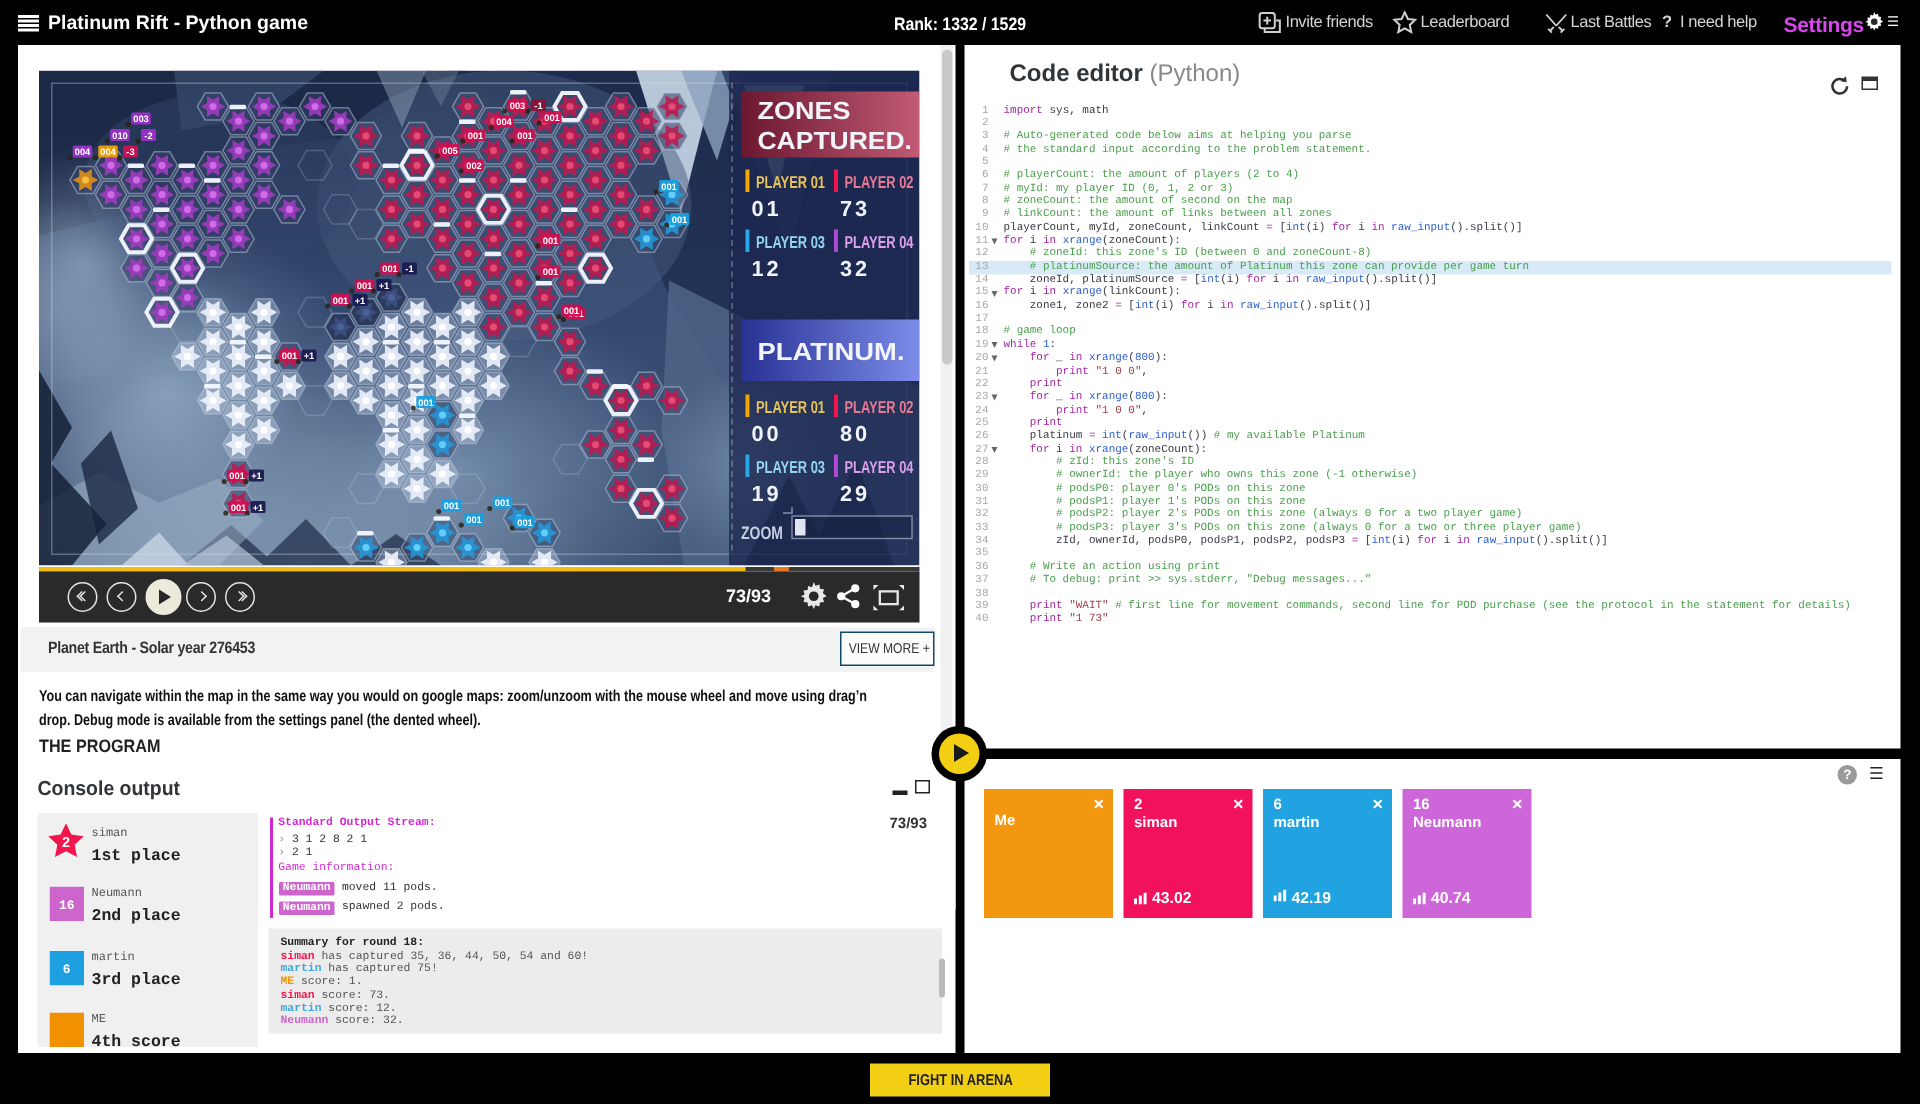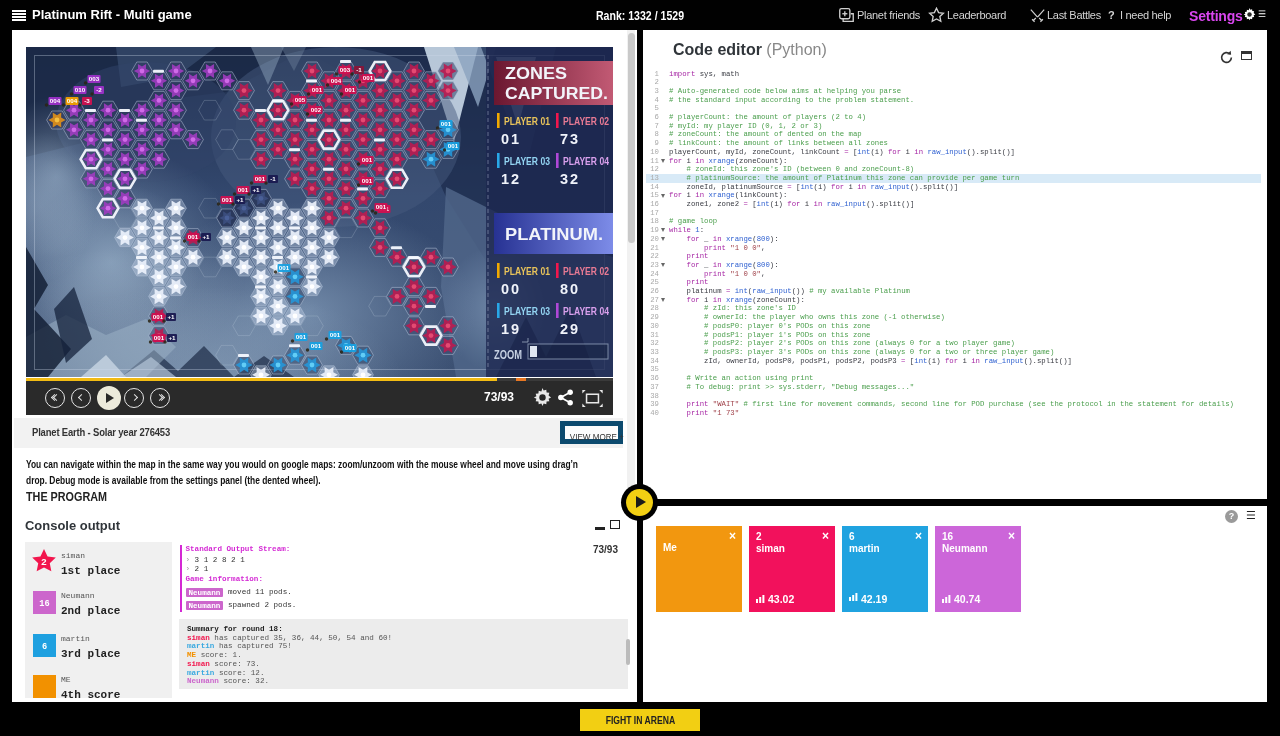--- a/index.html
+++ b/index.html
@@ -24,33 +24,33 @@
 .pcard .sc{position:absolute;left:7px;bottom:7px;font-size:10.5px;font-weight:bold}
 </style></head>
 <body>
 <div id="topbar">
   <div class="burger">
       <div></div>
       <div></div>
       <div></div>
       <div></div>
     </div>
-  <div class="title">Platinum Rift - Multi game</div>
+  <div class="title">Platinum Rift - Python game</div>
   <div class="rank">Rank: 1332 / 1529</div>
   <div class="menuitem" style="left:838px;top:7px"><svg width="17" height="16" viewBox="0 0 20 19">
         <g fill="none" stroke="#cfcfcf" stroke-width="1.6">
           <rect x="2" y="2" width="12" height="12" rx="2"></rect>
           <path d="M6 14v3h12V8h-3"></path>
         </g>
         <g stroke="#cfcfcf" stroke-width="1.6">
           <line x1="8" y1="5" x2="8" y2="11"></line>
           <line x1="5" y1="8" x2="11" y2="8"></line>
         </g>
       </svg></div>
-  <div class="menuitem" style="left:857px">Planet friends</div>
+  <div class="menuitem" style="left:857px">Invite friends</div>
   <div class="menuitem" style="left:928px;top:7px"><svg width="17" height="16" viewBox="0 0 20 19">
         <path fill="none" stroke="#cfcfcf" stroke-width="1.6" d="M10 1.5l2.5 5.2 5.7.7-4.2 4 1.1 5.6L10 14.2 4.9 17l1.1-5.6-4.2-4 5.7-.7z"></path>
       </svg></div>
   <div class="menuitem" style="left:947px">Leaderboard</div>
   <div class="menuitem" style="left:1029px;top:8px"><svg width="17" height="15" viewBox="0 0 20 18">
         <g stroke="#cfcfcf" stroke-width="1.5" fill="none">
           <path d="M2 2l8 9M18 2l-8 9M5 15l3-3M15 15l-3-3"></path>
           <path d="M3.5 13.5l3 3M16.5 13.5l-3 3"></path>
         </g>
       </svg></div>
@@ -1355,21 +1355,21 @@
             <polygon points="0,0 4,0 0,4"></polygon>
             <polygon points="24,0 24,4 20,0"></polygon>
             <polygon points="0,20 0,16 4,20"></polygon>
             <polygon points="24,20 20,20 24,16"></polygon>
           </g>
         </svg></div>
   </div>
 
   <div class="abs" style="left:2px;top:387.5px;width:609px;height:30px;background:#f2f2f2">
     <div class="abs" style="left:18px;top:8.5px;font-size:11px;font-weight:bold;color:#333;transform:scaleX(0.86);transform-origin:0 0;white-space:nowrap;letter-spacing:-0.2px">Planet Earth - Solar year 276453</div>
-    <div class="abs" style="left:546px;top:3px;width:63px;height:23px;border:5px solid #0c4a6e;background:#fcfcfc;text-align:center;font-size:9.5px;color:#333;line-height:22px;white-space:nowrap"><span style="display:inline-block;transform:scaleX(0.85)">VIEW MORE +</span></div>
+    <div class="abs" style="left:546px;top:3px;width:63px;height:23px;border:1px solid #0c4a6e;background:#fcfcfc;text-align:center;font-size:9.5px;color:#333;line-height:22px;white-space:nowrap"><span style="display:inline-block;transform:scaleX(0.85)">VIEW MORE +</span></div>
   </div>
   <div class="abs" style="left:14px;top:427px;width:760px;font-size:10.5px;font-weight:bold;color:#111;line-height:15.5px;white-space:nowrap;transform:scaleX(0.8);transform-origin:0 0">You can navigate within the map in the same way you would on google maps: zoom/unzoom with the mouse wheel and move using drag’n<br>drop. Debug mode is available from the settings panel (the dented wheel).</div>
   <div class="abs" style="left:14px;top:460px;font-size:12px;font-weight:bold;color:#222;transform:scaleX(0.9);transform-origin:0 0">THE PROGRAM</div>
 
   <div class="abs" style="left:615px;top:0;width:8px;height:469px;background:#f1f1f1">
     <div class="abs" style="left:0.5px;top:3px;width:7px;height:210px;background:#c9c9c9;border-radius:4px"></div>
   </div>
 </div>
 
 <div class="panel" style="left:643px;top:30px;width:624px;height:469px">
@@ -1426,21 +1426,21 @@
     <div class="abs" style="left:18px;top:207.0px;width:0;height:0;border-left:2.6px solid transparent;border-right:2.6px solid transparent;border-top:4px solid #666"></div>
     <div class="abs" style="left:18px;top:233.1px;width:0;height:0;border-left:2.6px solid transparent;border-right:2.6px solid transparent;border-top:4px solid #666"></div>
     <div class="abs" style="left:18px;top:267.9px;width:0;height:0;border-left:2.6px solid transparent;border-right:2.6px solid transparent;border-top:4px solid #666"></div>
   <pre class="codeln abs" style="left:26px;top:39.5px"><span class="k">import</span> sys, math
 
 <span class="c"># Auto-generated code below aims at helping you parse</span>
 <span class="c"># the standard input according to the problem statement.</span>
 
 <span class="c"># playerCount: the amount of players (2 to 4)</span>
 <span class="c"># myId: my player ID (0, 1, 2 or 3)</span>
-<span class="c"># zoneCount: the amount of dented on the map</span>
+<span class="c"># zoneCount: the amount of second on the map</span>
 <span class="c"># linkCount: the amount of links between all zones</span>
 playerCount, myId, zoneCount, linkCount <span class="k">=</span> [<span class="b">int</span>(i) <span class="k">for</span> i <span class="k">in</span> <span class="b">raw_input</span>().split()]
 <span class="k">for</span> i <span class="k">in</span> <span class="b">xrange</span>(zoneCount):
     <span class="c"># zoneId: this zone's ID (between 0 and zoneCount-8)</span>
     <span class="c"># platinumSource: the amount of Platinum this zone can provide per game turn</span>
     zoneId, platinumSource <span class="k">=</span> [<span class="b">int</span>(i) <span class="k">for</span> i <span class="k">in</span> <span class="b">raw_input</span>().split()]
 <span class="k">for</span> i <span class="k">in</span> <span class="b">xrange</span>(linkCount):
     zone1, zone2 <span class="k">=</span> [<span class="b">int</span>(i) <span class="k">for</span> i <span class="k">in</span> <span class="b">raw_input</span>().split()]
 
 <span class="c"># game loop</span>
@@ -1507,21 +1507,21 @@
       <div class="abs mono" style="left:36px;top:147px;font-size:11px;font-weight:bold;color:#222">4th score</div>
     </div>
 
 <div class="abs mono" style="left:167.5px;top:39px;font-size:7.6px;line-height:8.8px;color:#333">
 <div style="border-left:2px solid #d428d4;padding-left:4px">
 <div style="color:#d428d4;font-weight:bold">Standard Output Stream:</div>
 <div style="height:2px"></div>
 <div><span style="color:#999">›</span> 3 1 2 8 2 1</div>
 <div><span style="color:#999">›</span> 2 1</div>
 <div style="height:2px"></div>
-<div style="color:#d428d4;font-weight:bold">Game information:</div>
+<div style="color:#d428d4;font-weight:normal">Game information:</div>
 <div style="height:2px"></div>
 <div style="line-height:12.9px"><span style="background:#cc66cc;color:#fff;font-weight:bold;padding:0.5px 3px;border-radius:1px">Neumann</span> moved 11 pods.</div>
 <div style="line-height:12.9px"><span style="background:#cc66cc;color:#fff;font-weight:bold;padding:0.5px 3px;border-radius:1px">Neumann</span> spawned 2 pods.</div>
 </div>
 </div>
 <div class="abs mono" style="left:167px;top:113px;width:449px;height:70px;background:#ececec;padding:6px 8px;font-size:7.6px;line-height:8.7px;color:#555">
 <div style="color:#222;font-weight:bold">Summary for round 18:</div>
 <div><span style="color:#f2164d;font-weight:bold">siman</span> has captured 35, 36, 44, 50, 54 and 60!</div>
 <div><span style="color:#3ba9e0;font-weight:bold">martin</span> has captured 75!</div>
 <div><span style="color:#f29100;font-weight:bold">ME</span> score: 1.</div>

